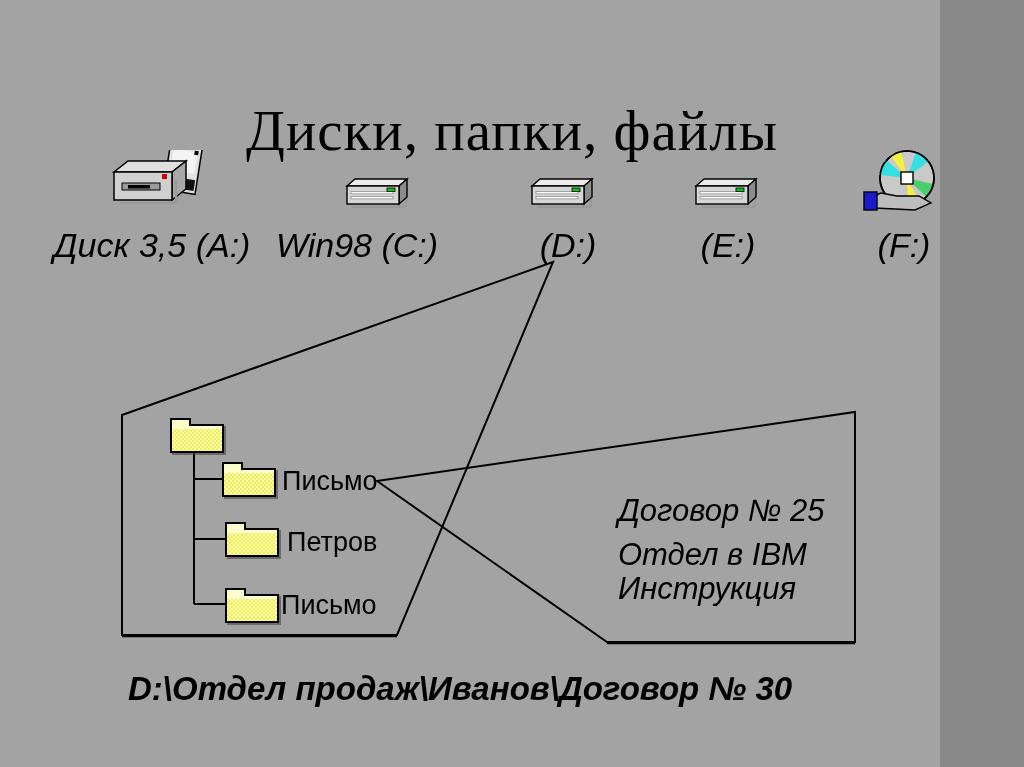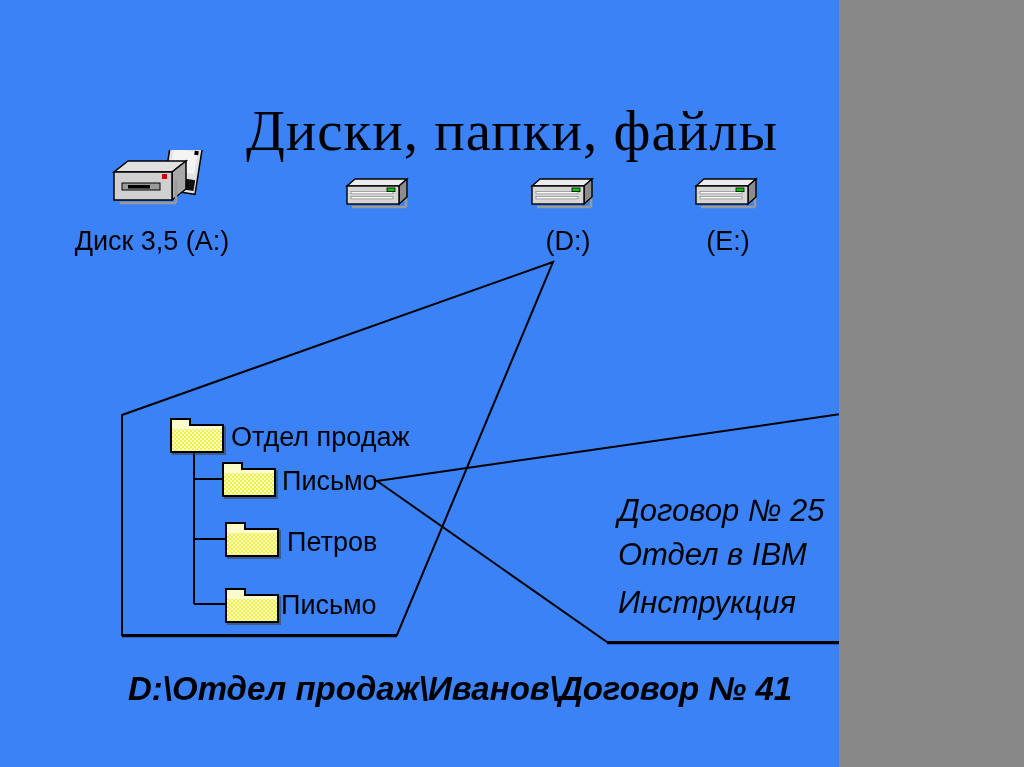--- a/index.html
+++ b/index.html
@@ -1,27 +1,27 @@
 <!DOCTYPE html>
 <html><head>
 <meta charset="utf-8">
 <style>
   html,body{margin:0;padding:0;background:#888;}
   #slide{
-    position:relative;width:839px;height:767px;background:#3b82f6;
+    position:relative;width:940px;height:767px;background:#a3a3a3;
     overflow:hidden;font-family:"Liberation Sans",sans-serif;color:#000;
   }
   .abs{position:absolute;}
   #title{
     left:0;top:98px;width:1024px;text-align:center;
     font-family:"Liberation Serif",serif;font-size:57px;font-weight:500;
     letter-spacing:1px;white-space:nowrap;
   }
   .drive-label{
-    top:226px;transform:translateX(-50%);font-size:27px;white-space:nowrap;
+    top:226px;transform:translateX(-50%);font-size:34px;white-space:nowrap;font-style:italic;
   }
   .tree-label{font-size:27px;line-height:1.05;white-space:nowrap;}
   .file-label{font-size:31px;line-height:1.0;white-space:nowrap;font-style:italic;}
   #pathbar{
     left:128px;top:670px;font-size:33px;font-weight:bold;font-style:italic;
     white-space:nowrap;
   }
   
   .folder{
     position:absolute;width:50px;height:25px;
@@ -101,44 +101,44 @@
     <polygon points="44,30 53,4 66,13" fill="#37e0e0"></polygon>
     <polygon points="44,30 70,36 63,49" fill="#49d06a"></polygon>
     <polygon points="44,30 56,54 45,57" fill="#f2f23a"></polygon>
     <circle cx="44" cy="30" r="27" fill="none" stroke="#000" stroke-width="1.6"></circle>
     <rect x="38" y="24" width="12" height="12" fill="#fff" stroke="#000" stroke-width="1.4"></rect>
     <polygon points="6,50 18,45 34,48 56,48 68,55 52,62 12,60" fill="#bdbdbd" stroke="#000" stroke-width="1.4"></polygon>
     <rect x="1" y="44" width="13" height="18" fill="#1a1acc" stroke="#000" stroke-width="1.4"></rect>
   </svg>
 
   <div class="abs drive-label" style="left:152px">Диск 3,5 (A:)</div>
+  <div class="abs drive-label" style="left:357px">Win98 (C:)</div>
   <div class="abs drive-label" style="left:568px">(D:)</div>
   <div class="abs drive-label" style="left:728px">(E:)</div>
   <div class="abs drive-label" style="left:904px">(F:)</div>
 
   <svg id="connector-overlay" class="abs" width="1024" height="767" viewBox="0 0 1024 767">
 
     <polygon points="122,415 553,262 397,635 122,635" fill="none" stroke="#000" stroke-width="2" stroke-linejoin="miter"></polygon>
     <line x1="122" y1="636" x2="397" y2="636" stroke="#000" stroke-width="2.5"></line>
 
     <polygon points="377,481 855,412 855,642 607,642" fill="none" stroke="#000" stroke-width="2" stroke-linejoin="miter"></polygon>
     <line x1="607" y1="643" x2="855" y2="643" stroke="#000" stroke-width="2.5"></line>
 
     <path d="M194,449 L194,604 M194,479 L224,479 M194,539 L227,539 M194,604 L227,604" fill="none" stroke="#000" stroke-width="2"></path>
   </svg>
 
   <div class="folder" style="left:170px;top:424px"></div>
   <div class="folder" style="left:222px;top:468px"></div>
   <div class="folder" style="left:225px;top:528px"></div>
   <div class="folder" style="left:225px;top:594px"></div>
 
-  <div class="abs tree-label" style="left:231px;top:423px">Отдел продаж</div>
   <div class="abs tree-label" style="left:282px;top:467px">Письмо</div>
   <div class="abs tree-label" style="left:287px;top:528px">Петров</div>
   <div class="abs tree-label" style="left:281px;top:591px">Письмо</div>
 
   <div class="abs file-label" style="left:618px;top:495px">Договор № 25</div>
   <div class="abs file-label" style="left:618px;top:539px">Отдел в IBM</div>
-  <div class="abs file-label" style="left:618px;top:587px">Инструкция</div>
+  <div class="abs file-label" style="left:618px;top:573px">Инструкция</div>
 
-  <div id="pathbar" class="abs">D:\Отдел продаж\Иванов\Договор № 41</div>
+  <div id="pathbar" class="abs">D:\Отдел продаж\Иванов\Договор № 30</div>
 
 </div>
 
 </body></html>

